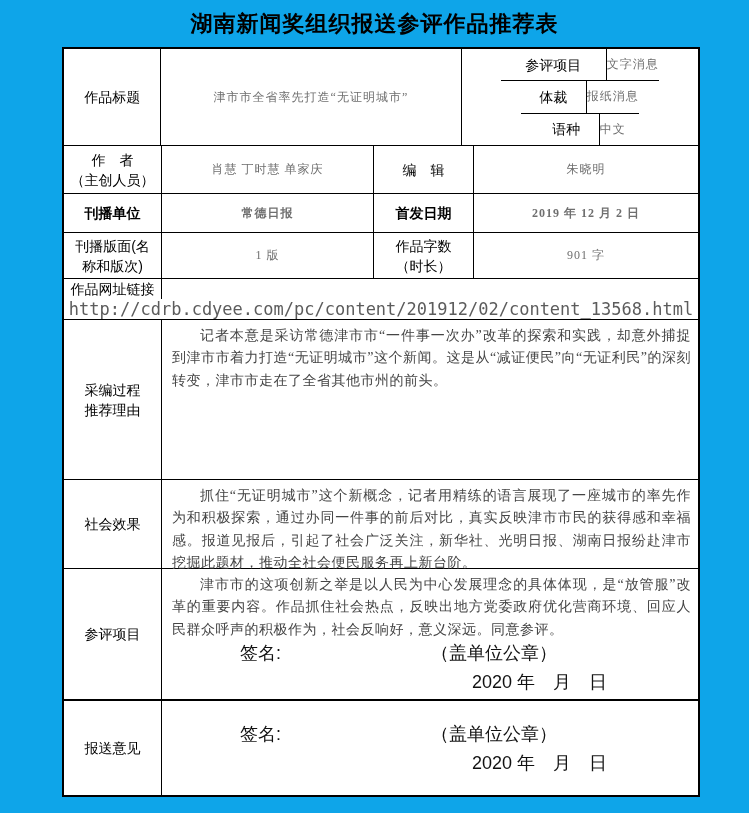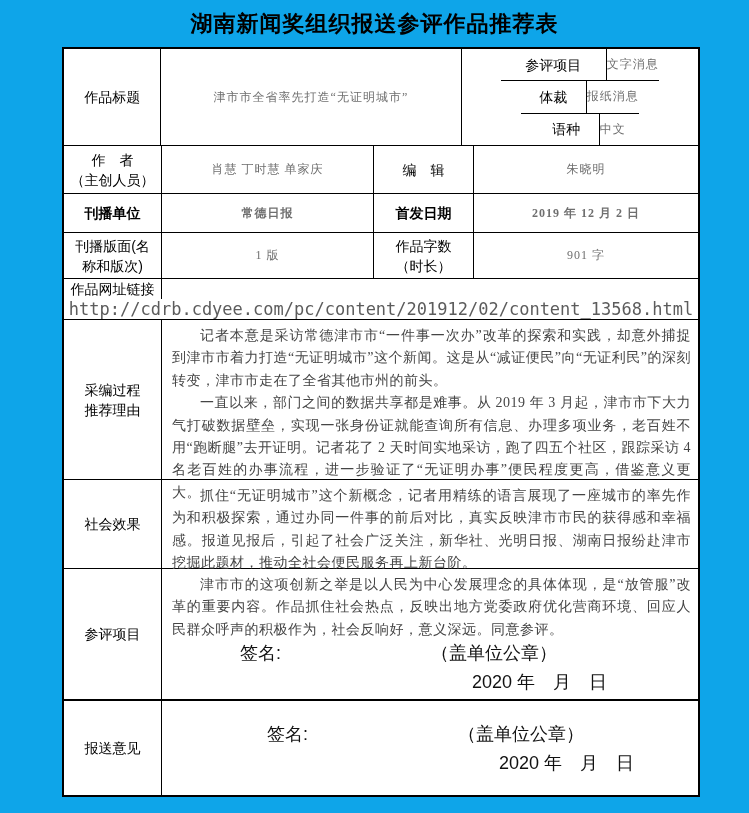--- a/index.html
+++ b/index.html
@@ -39,21 +39,21 @@
   .w66  { width:66px;  border-right:1px solid #000; }
   .scv { flex:1; }
   .h96  { height:97px; }
   .h47  { height:48px; }
   .h38  { height:39px;font-weight:bold; }
   .h45  { height:46px; }
   .h40  { height:41px;flex-direction:column; }
   .h159 { height:160px; }
   .h88  { height:89px; }
   .h130 { height:132px; }
-  .h107 { height:94px;gap:27px; }
+  .h107 { height:94px; }
   .urlval { font-family:"DejaVu Sans Mono", monospace; font-size:17px;
             color:#5c5c5c; letter-spacing:0; }
   .paracell { align-items:stretch; justify-content:flex-start;
               padding:5px 7px 4px 10px; text-align:left; }
   .para { font-family:"Liberation Serif", serif; font-size:14px; color:#454545;
           line-height:22.4px; text-align:justify; text-indent:2em;
           letter-spacing:0.5px; }
   .sigblock { margin-top:auto; width:100%; color:#111;
               font-family:"Liberation Sans", sans-serif; font-size:18px; }
   .sigline1 { display:flex; align-items:baseline; }
@@ -126,21 +126,20 @@
       <div class="c flex1 urlval">http://cdrb.cdyee.com/pc/content/201912/02/content_13568.html</div>
     </div>
 
     <div class="r h159">
       <div class="c w98 lbl">
         <span>采编过程</span>
         <span>推荐理由</span>
       </div>
       <div class="c flex1 paracell">
         <p class="para">记者本意是采访常德津市市“一件事一次办”改革的探索和实践，却意外捕捉到津市市着力打造“无证明城市”这个新闻。这是从“减证便民”向“无证利民”的深刻转变，津市市走在了全省其他市州的前头。</p>
-        <p class="para">一直以来，部门之间的数据共享都是难事。从 2019 年 3 月起，津市市下大力气打破数据壁垒，实现一张身份证就能查询所有信息、办理多项业务，老百姓不用“跑断腿”去开证明。记者花了 2 天时间实地采访，跑了四五个社区，跟踪采访 4 名老百姓的办事流程，进一步验证了“无证明办事”便民程度更高，借鉴意义更大。</p>
       </div>
     </div>
 
     <div class="r h88">
       <div class="c w98 lbl">社会效果</div>
       <div class="c flex1 paracell">
         <p class="para">抓住“无证明城市”这个新概念，记者用精练的语言展现了一座城市的率先作为和积极探索，通过办同一件事的前后对比，真实反映津市市民的获得感和幸福感。报道见报后，引起了社会广泛关注，新华社、光明日报、湖南日报纷赴津市挖掘此题材，推动全社会便民服务再上新台阶。</p>
       </div>
     </div>
 

